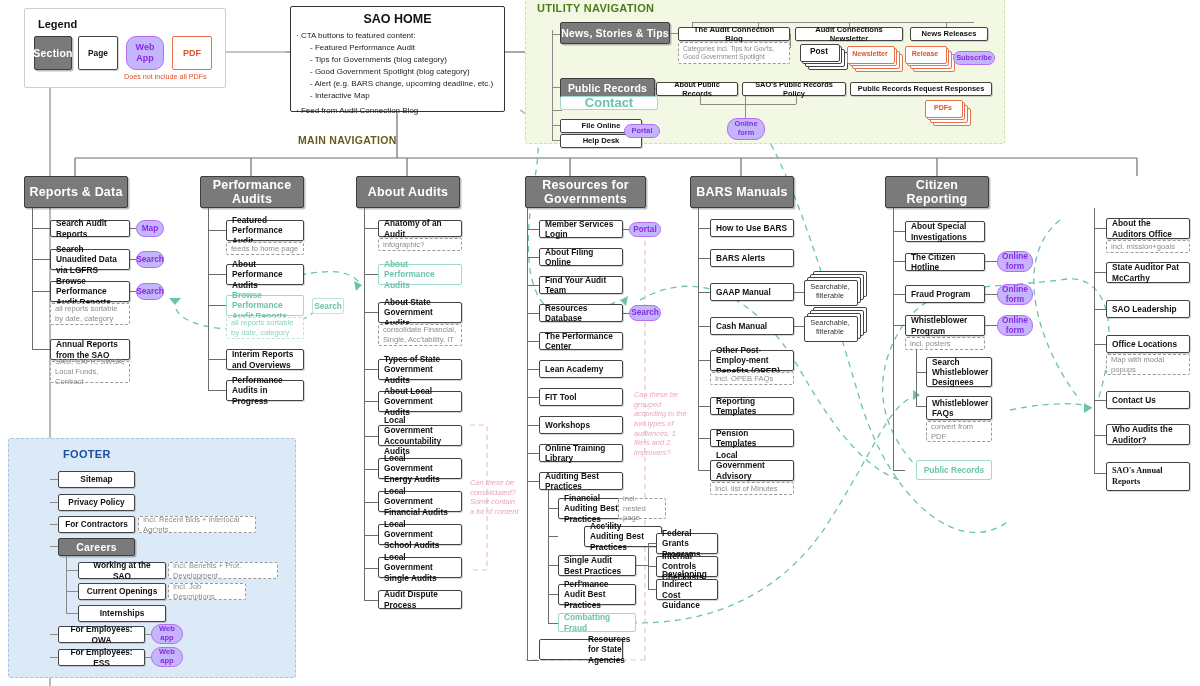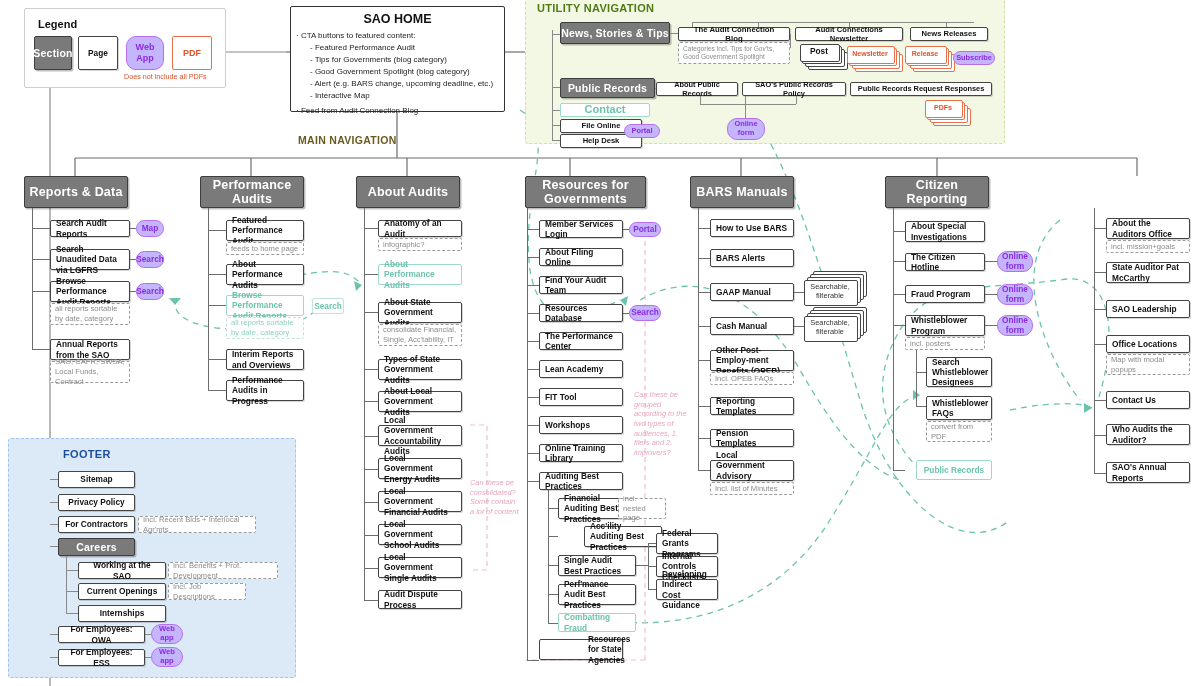--- a/index.html
+++ b/index.html
@@ -230,21 +230,21 @@
   <div class="abs ln v thin" style="left:796px;top:96px;height:8px;"></div>
   <div class="abs box-webapp" style="left:727px;top:118px;width:38px;height:22px;font-size:7.4px;">Online form</div>
   <div class="stack pdf" style="left:925px;top:100px;width:36px;height:16px;">
     <div class="sh" style="left:8px;top:8px;"></div>
     <div class="sh" style="left:5px;top:5px;"></div>
     <div class="sh" style="left:2px;top:2px;"></div>
     <div class="sh" style="left:0;top:0;"></div>
     <div class="lbl" style="font-size:7px;">PDFs</div>
   </div>
 
-  <div class="abs box-ghost ctr" style="left:560px;top:103px;width:90px;height:14px;font-size:11px;">Contact</div>
+  <div class="abs box-ghost ctr" style="left:560px;top:96px;width:98px;height:14px;font-size:13px;">Contact</div>
   <div class="abs box-page ctr" style="left:560px;top:119px;width:82px;height:14px;font-size:7.6px;">File Online</div>
   <div class="abs box-page ctr" style="left:560px;top:134px;width:82px;height:14px;font-size:7.6px;">Help Desk</div>
   <div class="abs ln h thin" style="left:642px;top:131px;width:14px;"></div>
   <div class="abs box-webapp" style="left:624px;top:124px;width:36px;height:14px;font-size:7.4px;">Portal</div>
 
   <div class="abs mainnav-title" style="left:298px;top:134px;">MAIN NAVIGATION</div>
 
   <div class="abs box-section" style="left:24px;top:176px;width:104px;height:32px;">Reports &amp; Data</div>
   <div class="abs ln v" style="left:32px;top:208px;height:142px;"></div>
   <div class="abs ln h" style="left:32px;top:228px;width:18px;"></div>
@@ -462,21 +462,21 @@
   <div class="abs ln h" style="left:1094px;top:473px;width:12px;"></div>
 
   <div class="abs box-page" style="left:1106px;top:218px;width:84px;height:21px;">About the Auditors Office</div>
   <div class="abs note" style="left:1106px;top:240px;width:84px;height:13px;">incl. mission+goals</div>
   <div class="abs box-page" style="left:1106px;top:262px;width:84px;height:21px;">State Auditor Pat McCarthy</div>
   <div class="abs box-page" style="left:1106px;top:300px;width:84px;height:18px;">SAO Leadership</div>
   <div class="abs box-page" style="left:1106px;top:335px;width:84px;height:18px;">Office Locations</div>
   <div class="abs note" style="left:1106px;top:354px;width:84px;height:21px;">Map with modal popups</div>
   <div class="abs box-page" style="left:1106px;top:391px;width:84px;height:18px;">Contact Us</div>
   <div class="abs box-page" style="left:1106px;top:424px;width:84px;height:21px;">Who Audits the Auditor?</div>
-  <div class="abs box-page" style="left:1106px;top:462px;width:84px;height:21px;">SAO's Annual Reports</div>
+  <div class="abs box-page" style="left:1106px;top:462px;width:84px;height:29px;font-family:Liberation Serif, serif;">SAO's Annual Reports</div>
 
   <div class="abs footer-region" style="left:8px;top:438px;width:288px;height:240px;"></div>
   <div class="abs footer-title" style="left:63px;top:448px;">FOOTER</div>
 
   <div class="abs ln h thin" style="left:50px;top:479px;width:8px;"></div>
   <div class="abs ln h thin" style="left:50px;top:502px;width:8px;"></div>
   <div class="abs ln h thin" style="left:50px;top:524px;width:8px;"></div>
   <div class="abs ln h thin" style="left:50px;top:546px;width:8px;"></div>
   <div class="abs ln h thin" style="left:50px;top:634px;width:8px;"></div>
   <div class="abs ln h thin" style="left:50px;top:657px;width:8px;"></div>

